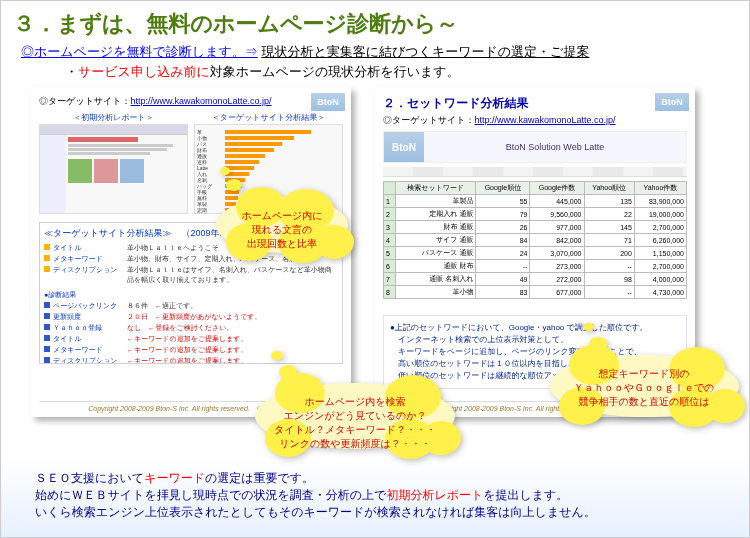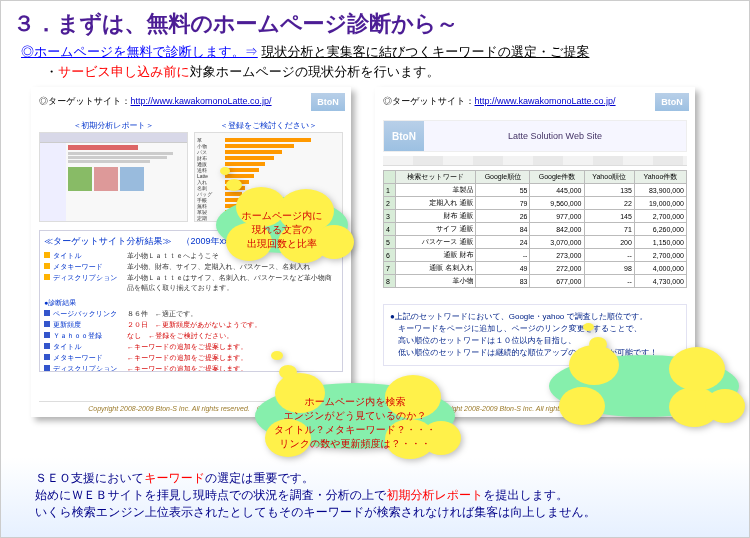--- a/index.html
+++ b/index.html
@@ -6,33 +6,33 @@
   body {
     font-family: "MS PGothic", "Hiragino Kaku Gothic Pro", sans-serif;
     width: 750px;
     height: 538px;
     background: linear-gradient(#fff 0%, #fff 85%, #e6f0ff 100%);
     position: relative;
     overflow: hidden;
     border: 1px solid #ccc;
   }
   .heading {
-    color: #4c1d95;
+    color: #4d7c0f;
     font-size: 22px;
     font-weight: bold;
     padding: 8px 12px 4px 12px;
   }
   .subhead {
     padding: 0 12px 2px 20px;
     font-size: 13px;
   }
   .subhead .underline { text-decoration: underline; }
   .subhead .blue { color: #0000ff; }
   .subhead2 {
-    padding: 0 0 6px 44px;
+    padding: 0 0 6px 64px;
     font-size: 13px;
   }
   .subhead2 .red { color: #ff0000; }
   .panels {
     display: flex;
     gap: 24px;
     padding: 0 30px;
   }
   .panel {
     width: 320px;
@@ -44,21 +44,21 @@
     font-size: 9px;
   }
   .panel-title {
     color: #0000aa;
     font-size: 12px;
     font-weight: bold;
     margin-bottom: 2px;
   }
   .panel-site {
     font-size: 9px;
-    margin-bottom: 12px;
+    margin-bottom: 4px;
   }
   .panel-site a { color: #0000cc; text-decoration: underline; }
   .mini-shot {
     display: flex;
     gap: 6px;
   }
   .mini-box {
     border: 1px solid #ddd;
     background: #f8f8f8;
     height: 90px;
@@ -150,21 +150,21 @@
     display:flex;align-items:center;justify-content:center;
   }
   
   .callout {
     position: absolute;
     filter: drop-shadow(2px 2px 3px rgba(0,0,0,0.25));
     z-index: 10;
   }
   .cloud {
     position: relative;
-    background: #86efac;
+    background: #fef9c3;
     border-radius: 50%;
     padding: 12px 14px;
     font-size: 10px;
     color: #d40000;
     text-align: center;
     line-height: 14px;
   }
   .cloud::before, .cloud::after, .cloud .b1, .cloud .b2, .cloud .b3 {
     content:''; position:absolute; background:#fff14a; border-radius:50%;
   }
@@ -232,21 +232,21 @@
               <div style="display:flex;gap:2px">
                 <div style="width:24px;height:24px;background:#8b6"></div>
                 <div style="width:24px;height:24px;background:#d99"></div>
                 <div style="width:24px;height:24px;background:#9bd"></div>
               </div>
             </div>
           </div>
         </div>
       </div>
       <div style="flex:1">
-        <div class="mini-label">＜登録をご検討ください＞</div>
+        <div class="mini-label">＜ターゲットサイト分析結果＞</div>
         <div class="mini-box bars" id="bars-host">
             <div class="bar-row">
               <div class="bar-txt">革</div>
               <div class="bar-fill" style="width:60%"></div>
             </div>
             <div class="bar-row">
               <div class="bar-txt">小物</div>
               <div class="bar-fill" style="width:48%"></div>
             </div>
             <div class="bar-row">
@@ -360,27 +360,28 @@
             <span class="rval red">←キーワードの追加をご提案します。</span>
           </div>
         </div>
     </div>
 
     <div class="footer-note">Copyright 2008-2009 Bton-S Inc. All rights reserved.　Confidential</div>
   </div>
 
   <div class="panel">
     <div class="corner-logo">BtoN</div>
+    <div class="panel-title">２．セットワード分析結果</div>
     <div class="panel-site">
       <span>◎ターゲットサイト：</span><a href="#">http://www.kawakomonoLatte.co.jp/</a>
     </div>
 
     <div class="p2-header">
       <div class="logo-box">BtoN</div>
-      <div class="p2-htitle">Latte Solution Web Site</div>
+      <div class="p2-htitle">BtoN Solution Web Latte</div>
     </div>
     <div style="height:10px;background:repeating-linear-gradient(90deg,#f3f3f3 0 30px,#e9e9e9 30px 60px);border-bottom:1px solid #ddd;margin-bottom:4px"></div>
 
     <table class="tbl">
       <thead>
           <tr id="thead-row">
             <th class="idx"></th>
             <th>検索セットワード</th>
             <th>Google順位</th>
             <th>Google件数</th>
@@ -451,20 +452,21 @@
             <td>83</td>
             <td>677,000</td>
             <td>--</td>
             <td>4,730,000</td>
           </tr>
         </tbody>
     </table>
 
     <div class="p2-note" id="p2note">
         <div>●上記のセットワードにおいて、Google・yahoo で調査した順位です。</div>
+        <div>　インターネット検索での上位表示対策として、</div>
         <div>　キーワードをページに追加し、ページのリンク変更をすることで、</div>
         <div>　高い順位のセットワードは１０位以内を目指し、</div>
         <div>　低い順位のセットワードは継続的な順位アップのお手伝いが可能です！</div>
       </div>
 
     <div class="footer-note">Copyright 2008-2009 Bton-S Inc. All rights reserved.　Confidential</div>
   </div>
 
 </div>
 
@@ -488,20 +490,21 @@
     <div class="txt" id="c2txt">ホームページ内を検索<br>エンジンがどう見ているのか？<br>タイトル？メタキーワード？・・・<br>リンクの数や更新頻度は？・・・</div>
   </div>
 </div>
 <div class="callout c3">
   <div class="trail t2"></div>
     <div class="trail t1"></div>
   <div class="cloud">
       <span class="b1"></span>
       <span class="b2"></span>
       <span class="b3"></span>
+    <div class="txt" id="c3txt">想定キーワード別の<br>ＹａｈｏｏやＧｏｏｇｌｅでの<br>競争相手の数と直近の順位は</div>
   </div>
 </div>
 
 <div class="bottom-text">
   <div>
     <span>ＳＥＯ支援において</span><span class="red">キーワード</span><span>の選定は重要です。</span>
   </div>
   <div>
     <span>始めにＷＥＢサイトを拝見し現時点での状況を調査・分析の上で</span><span class="red">初期分析レポート</span><span>を提出します。</span>
   </div>

